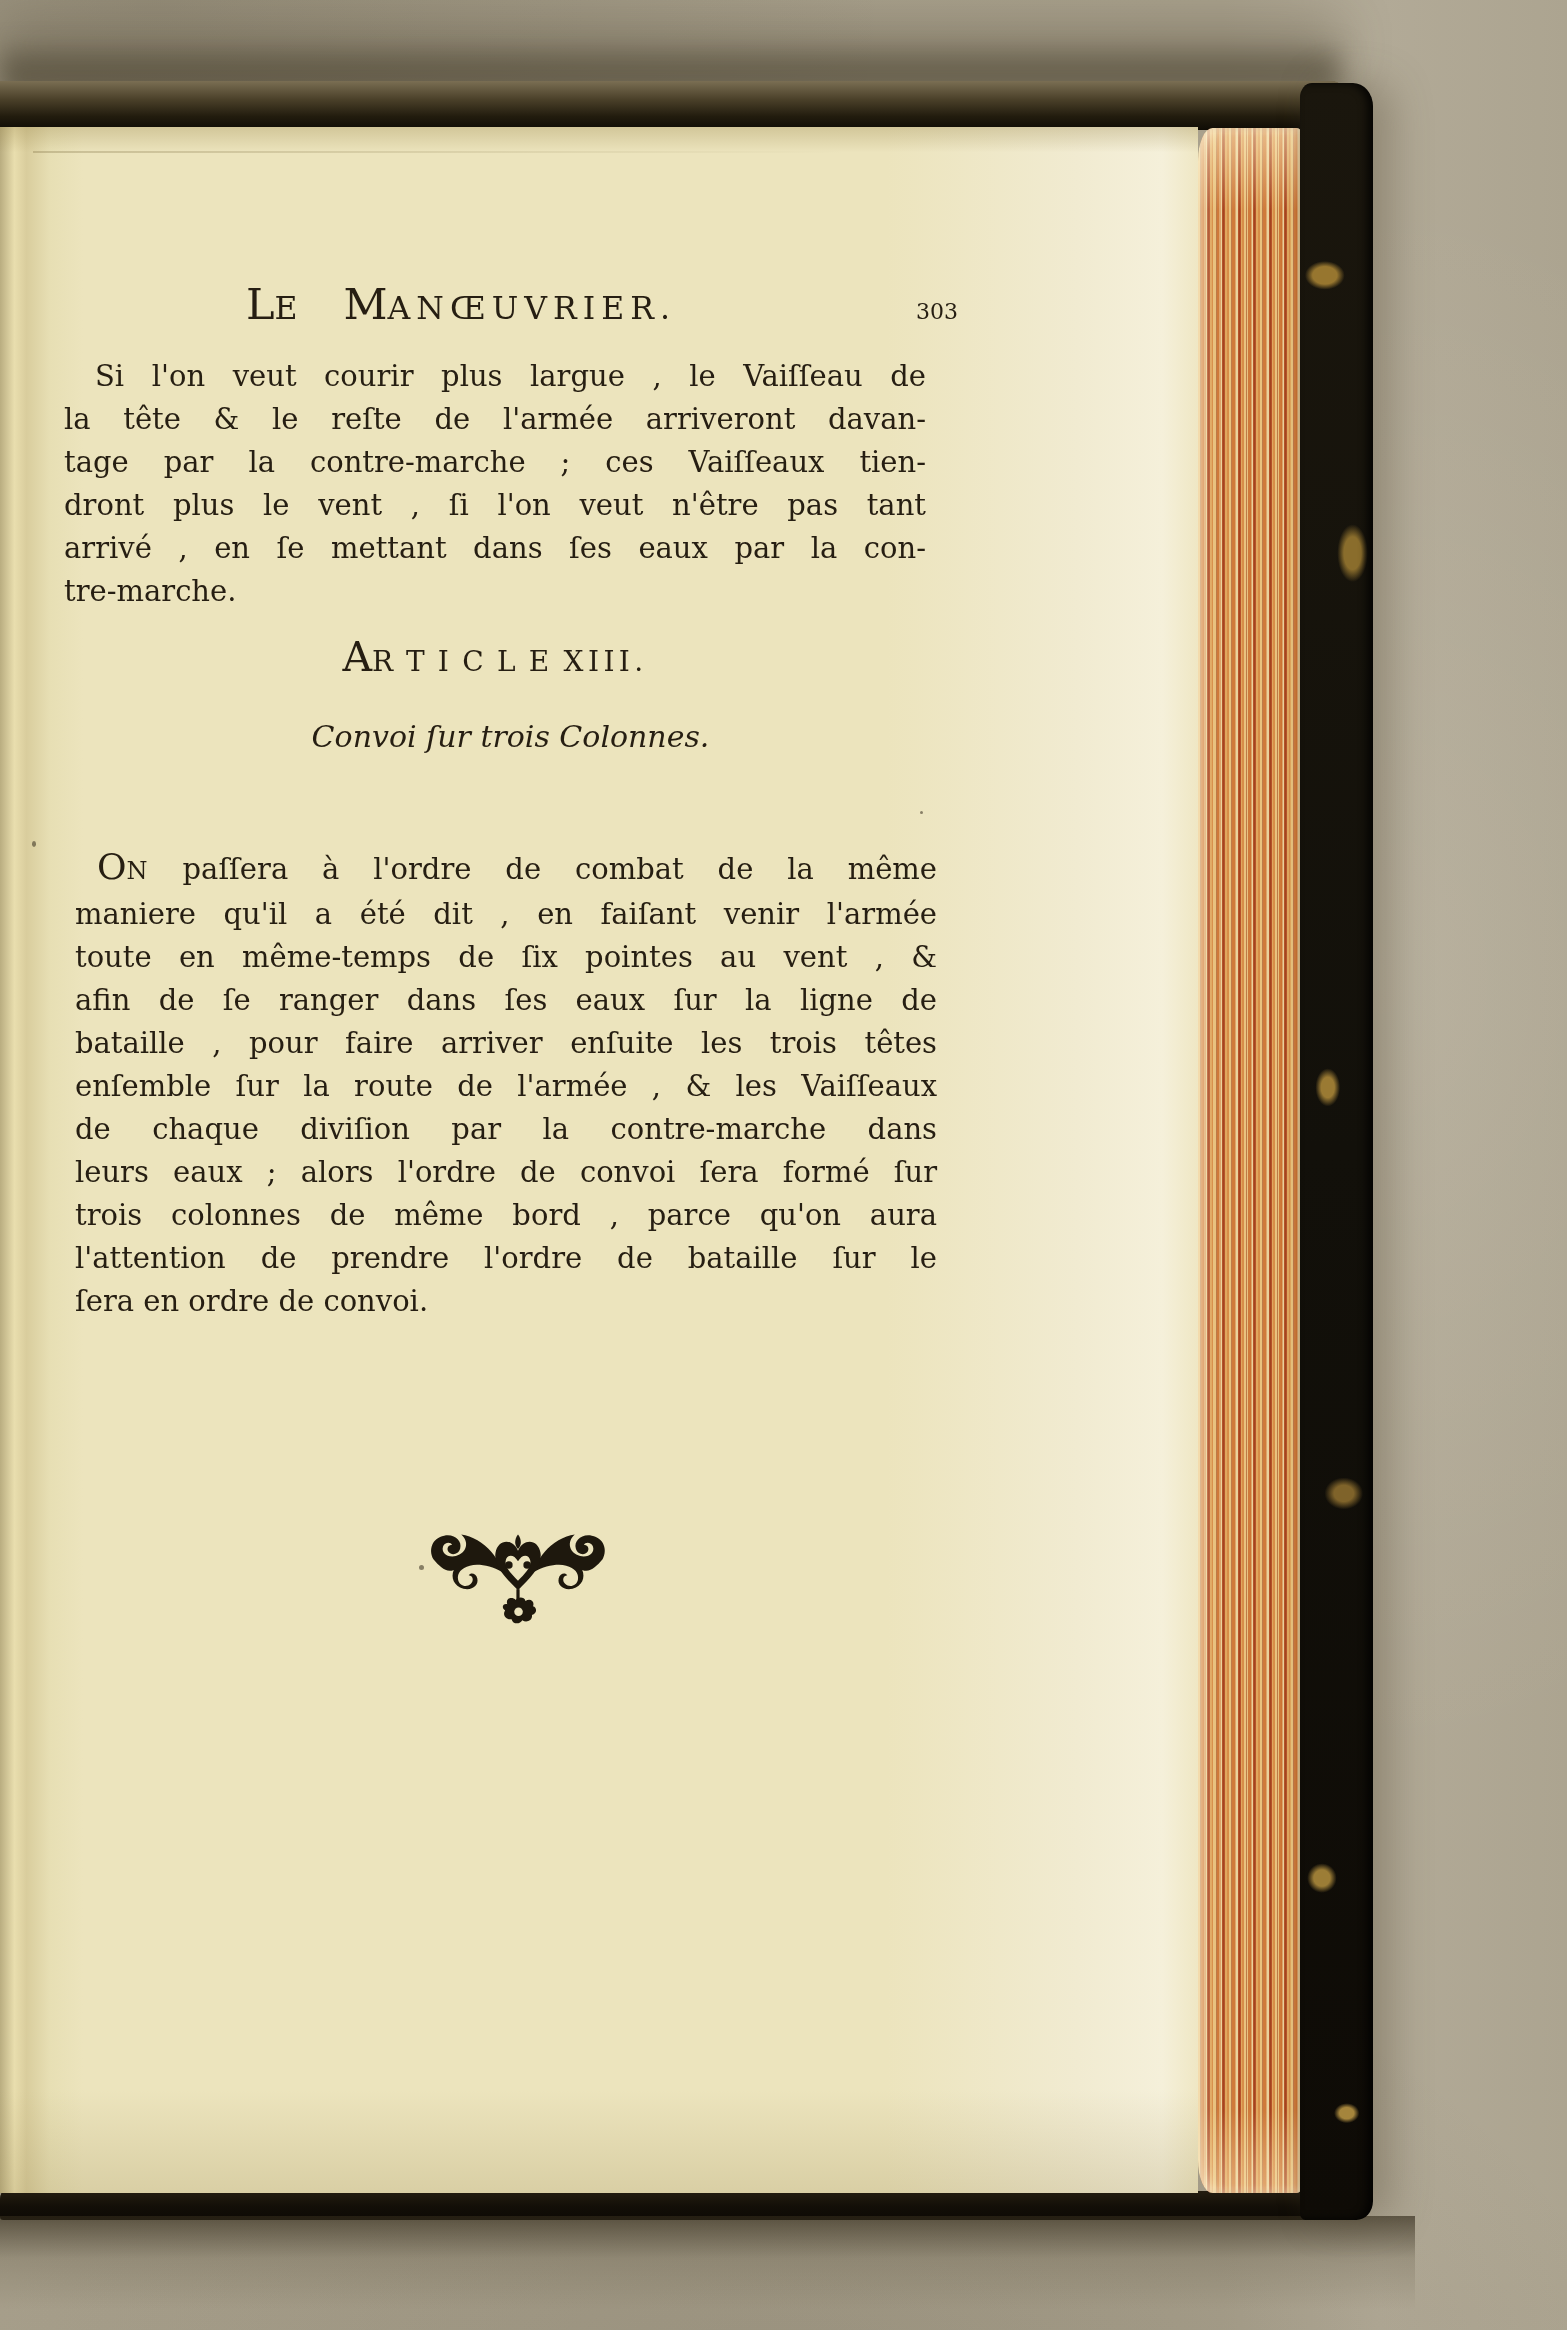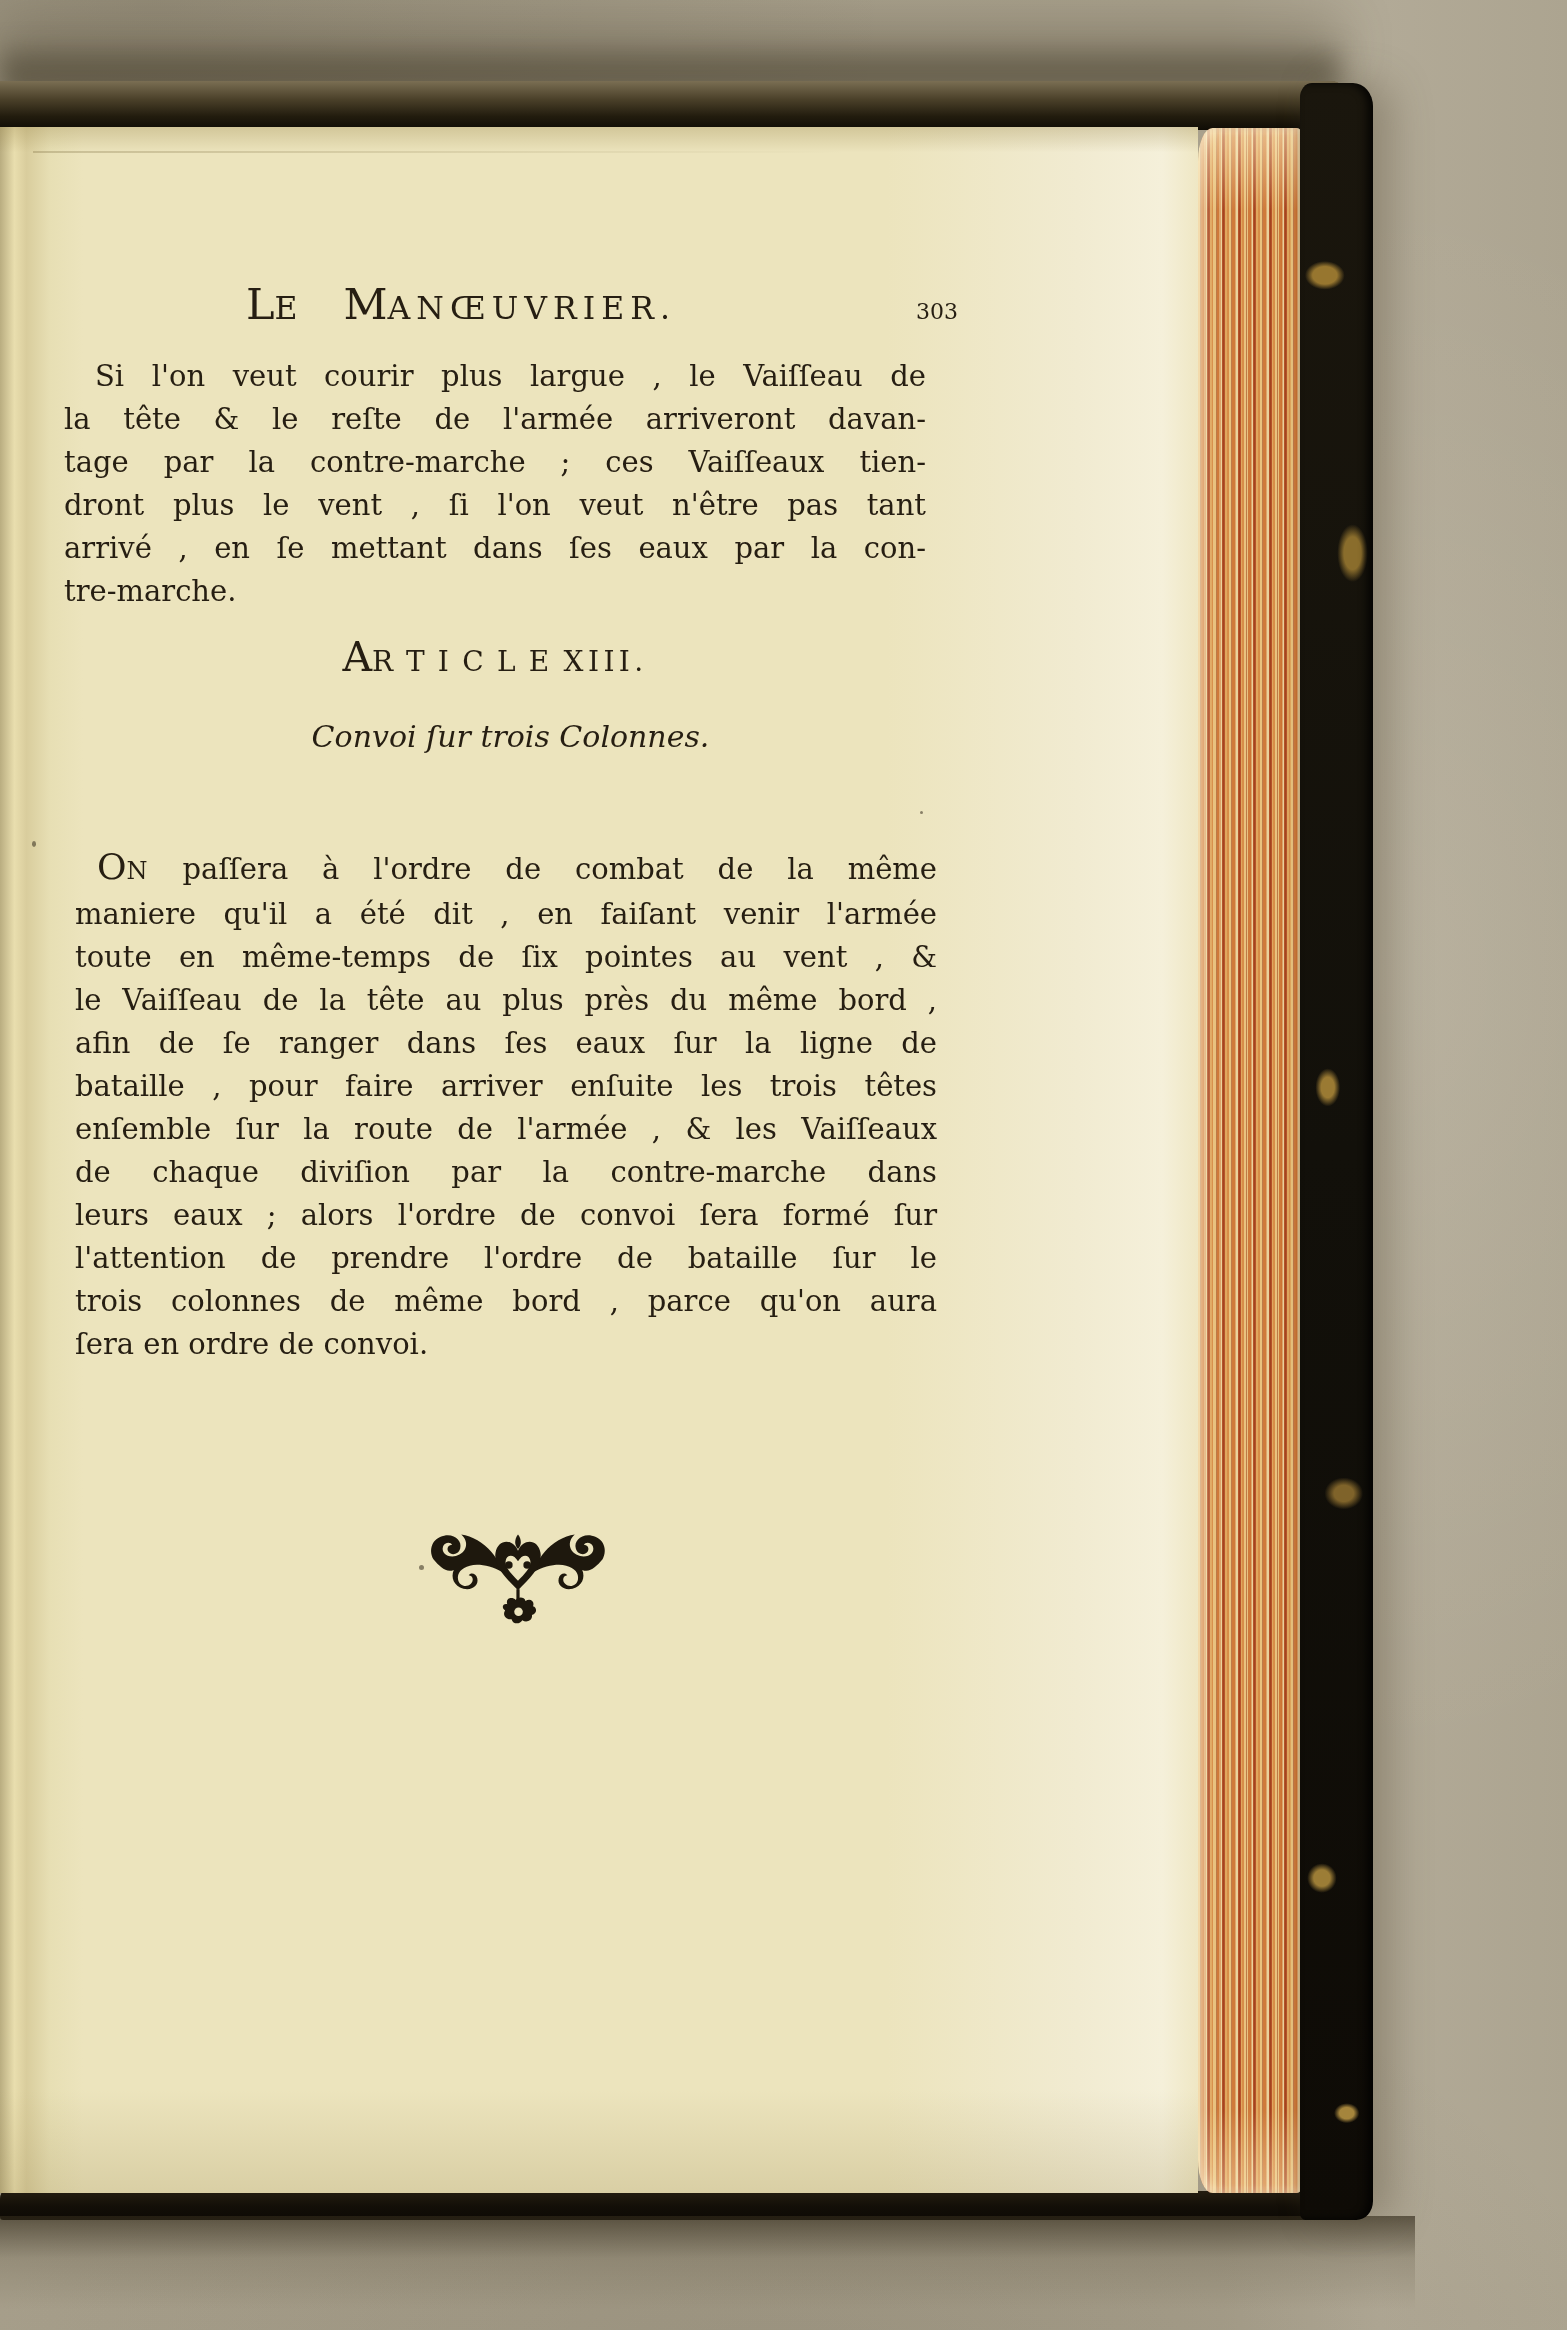--- a/index.html
+++ b/index.html
@@ -124,28 +124,27 @@
 
     <div class="subtitle">
       <div class="ih-line2">Convoi ſur trois Colonnes.</div>
     </div>
 
     <div class="para para2">
       <div class="first-line"><span class="fl-initial">O</span><span class="fl-smallcap">N</span><span> paſſera à l'ordre de combat de la même</span></div>
       <div class="lines">
           <div class="line">maniere qu'il a été dit , en faiſant venir l'armée</div>
           <div class="line">toute en même-temps de ſix pointes au vent , &amp;</div>
-          <div class="line">le Vaiſſeau de la tête au plus près du même bord ,</div>
           <div class="line">afin de ſe ranger dans ſes eaux ſur la ligne de</div>
           <div class="line">bataille , pour faire arriver enſuite les trois têtes</div>
           <div class="line">enſemble ſur la route de l'armée , &amp; les Vaiſſeaux</div>
           <div class="line">de chaque diviſion par la contre-marche dans</div>
           <div class="line">leurs eaux ; alors l'ordre de convoi ſera formé ſur</div>
+          <div class="line">trois colonnes de même bord , parce qu'on aura</div>
           <div class="line">l'attention de prendre l'ordre de bataille ſur le</div>
-          <div class="line">trois colonnes de même bord , parce qu'on aura</div>
           <div class="line">ſera en ordre de convoi.</div>
         </div>
     </div>
 
     <div class="ornament-wrap">
       <svg width="182" height="119" viewBox="0 0 340 220">
         <g fill="#1e180d">
           <path d="M12,74 C2,56 10,34 32,30 C52,26 66,40 62,54 C59,65 46,68 40,60 C36,54 40,47 47,47 C44,41 33,42 30,50 C26,61 38,72 54,68 C74,63 80,42 64,28 C84,30 106,44 120,60 C132,74 138,88 140,98 C120,86 96,82 80,86 C64,90 56,100 58,112 C60,124 74,128 82,120 C88,114 86,105 78,104 C82,98 92,101 94,110 C97,123 84,133 68,129 C50,124 44,108 50,94 C36,100 24,88 12,74 Z"></path>
           <path transform="translate(340,0) scale(-1,1)" d="M12,74 C2,56 10,34 32,30 C52,26 66,40 62,54 C59,65 46,68 40,60 C36,54 40,47 47,47 C44,41 33,42 30,50 C26,61 38,72 54,68 C74,63 80,42 64,28 C84,30 106,44 120,60 C132,74 138,88 140,98 C120,86 96,82 80,86 C64,90 56,100 58,112 C60,124 74,128 82,120 C88,114 86,105 78,104 C82,98 92,101 94,110 C97,123 84,133 68,129 C50,124 44,108 50,94 C36,100 24,88 12,74 Z"></path>
           <path fill-rule="evenodd" d="M170,58 C160,34 132,36 128,62 C124,86 146,108 170,132 C194,108 216,86 212,62 C208,36 180,34 170,58 Z M170,78 C162,63 149,65 147,77 C145,89 157,101 170,114 C183,101 195,89 193,77 C191,65 178,63 170,78 Z"></path>

